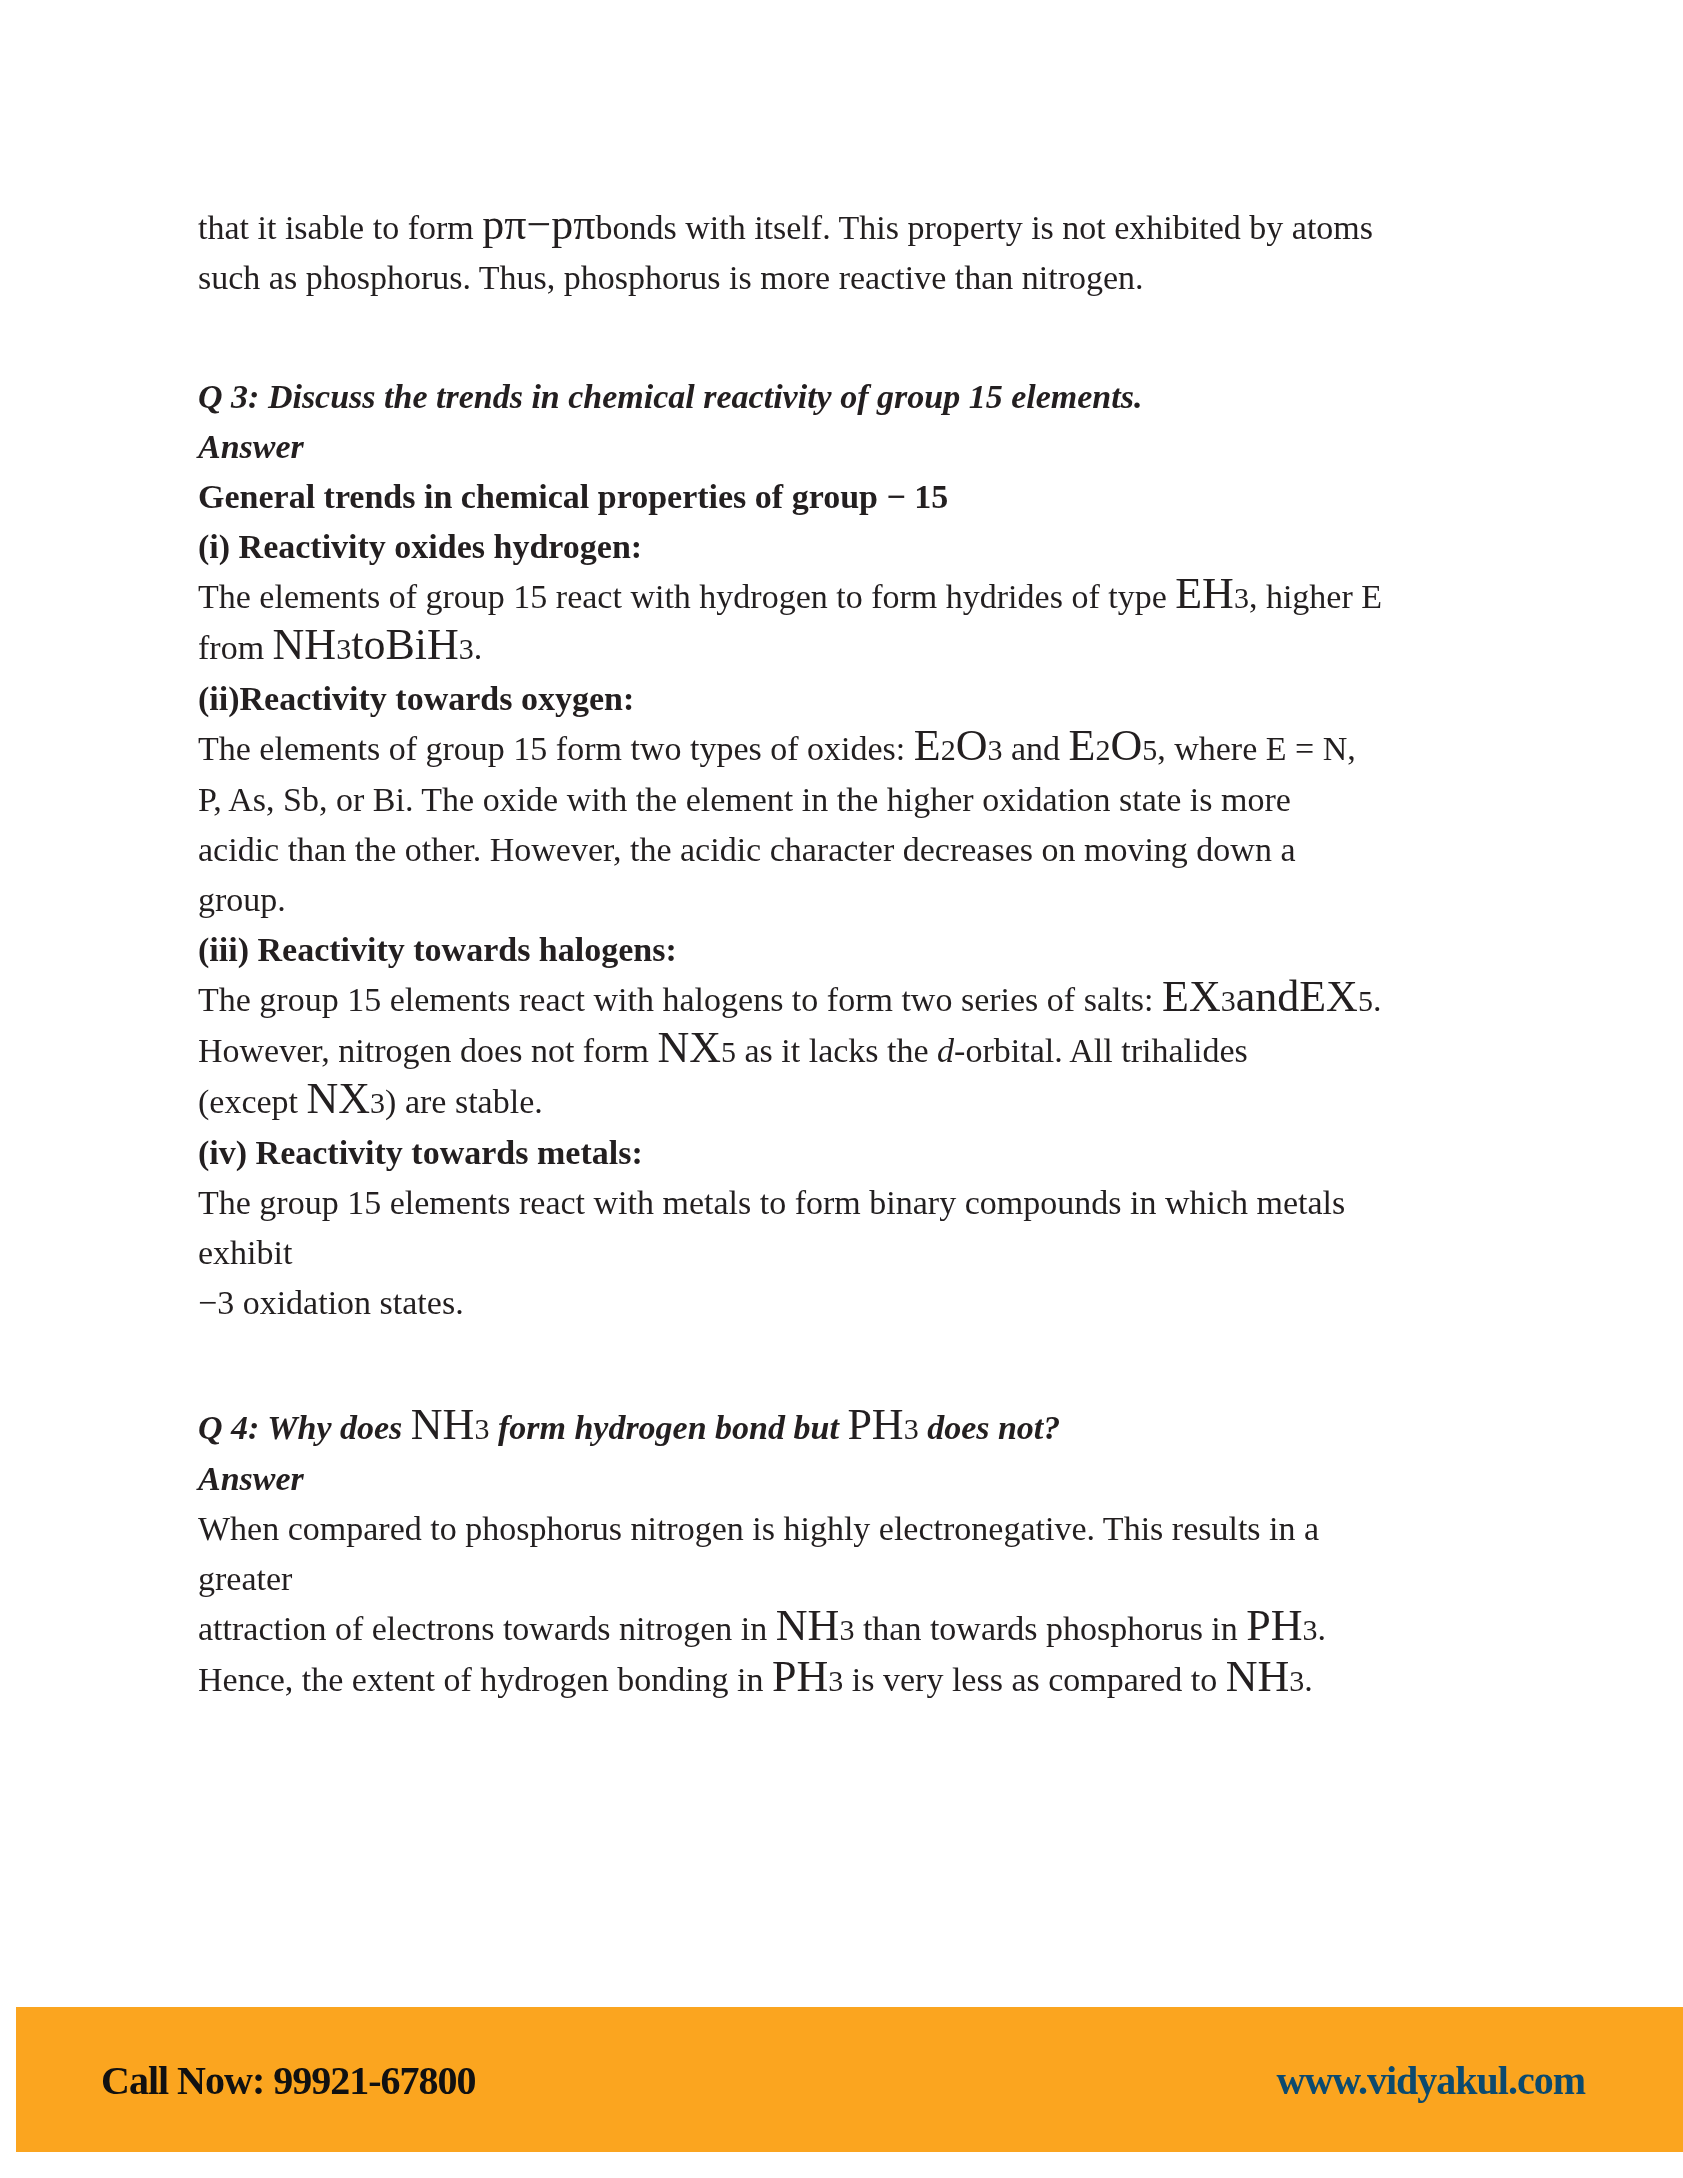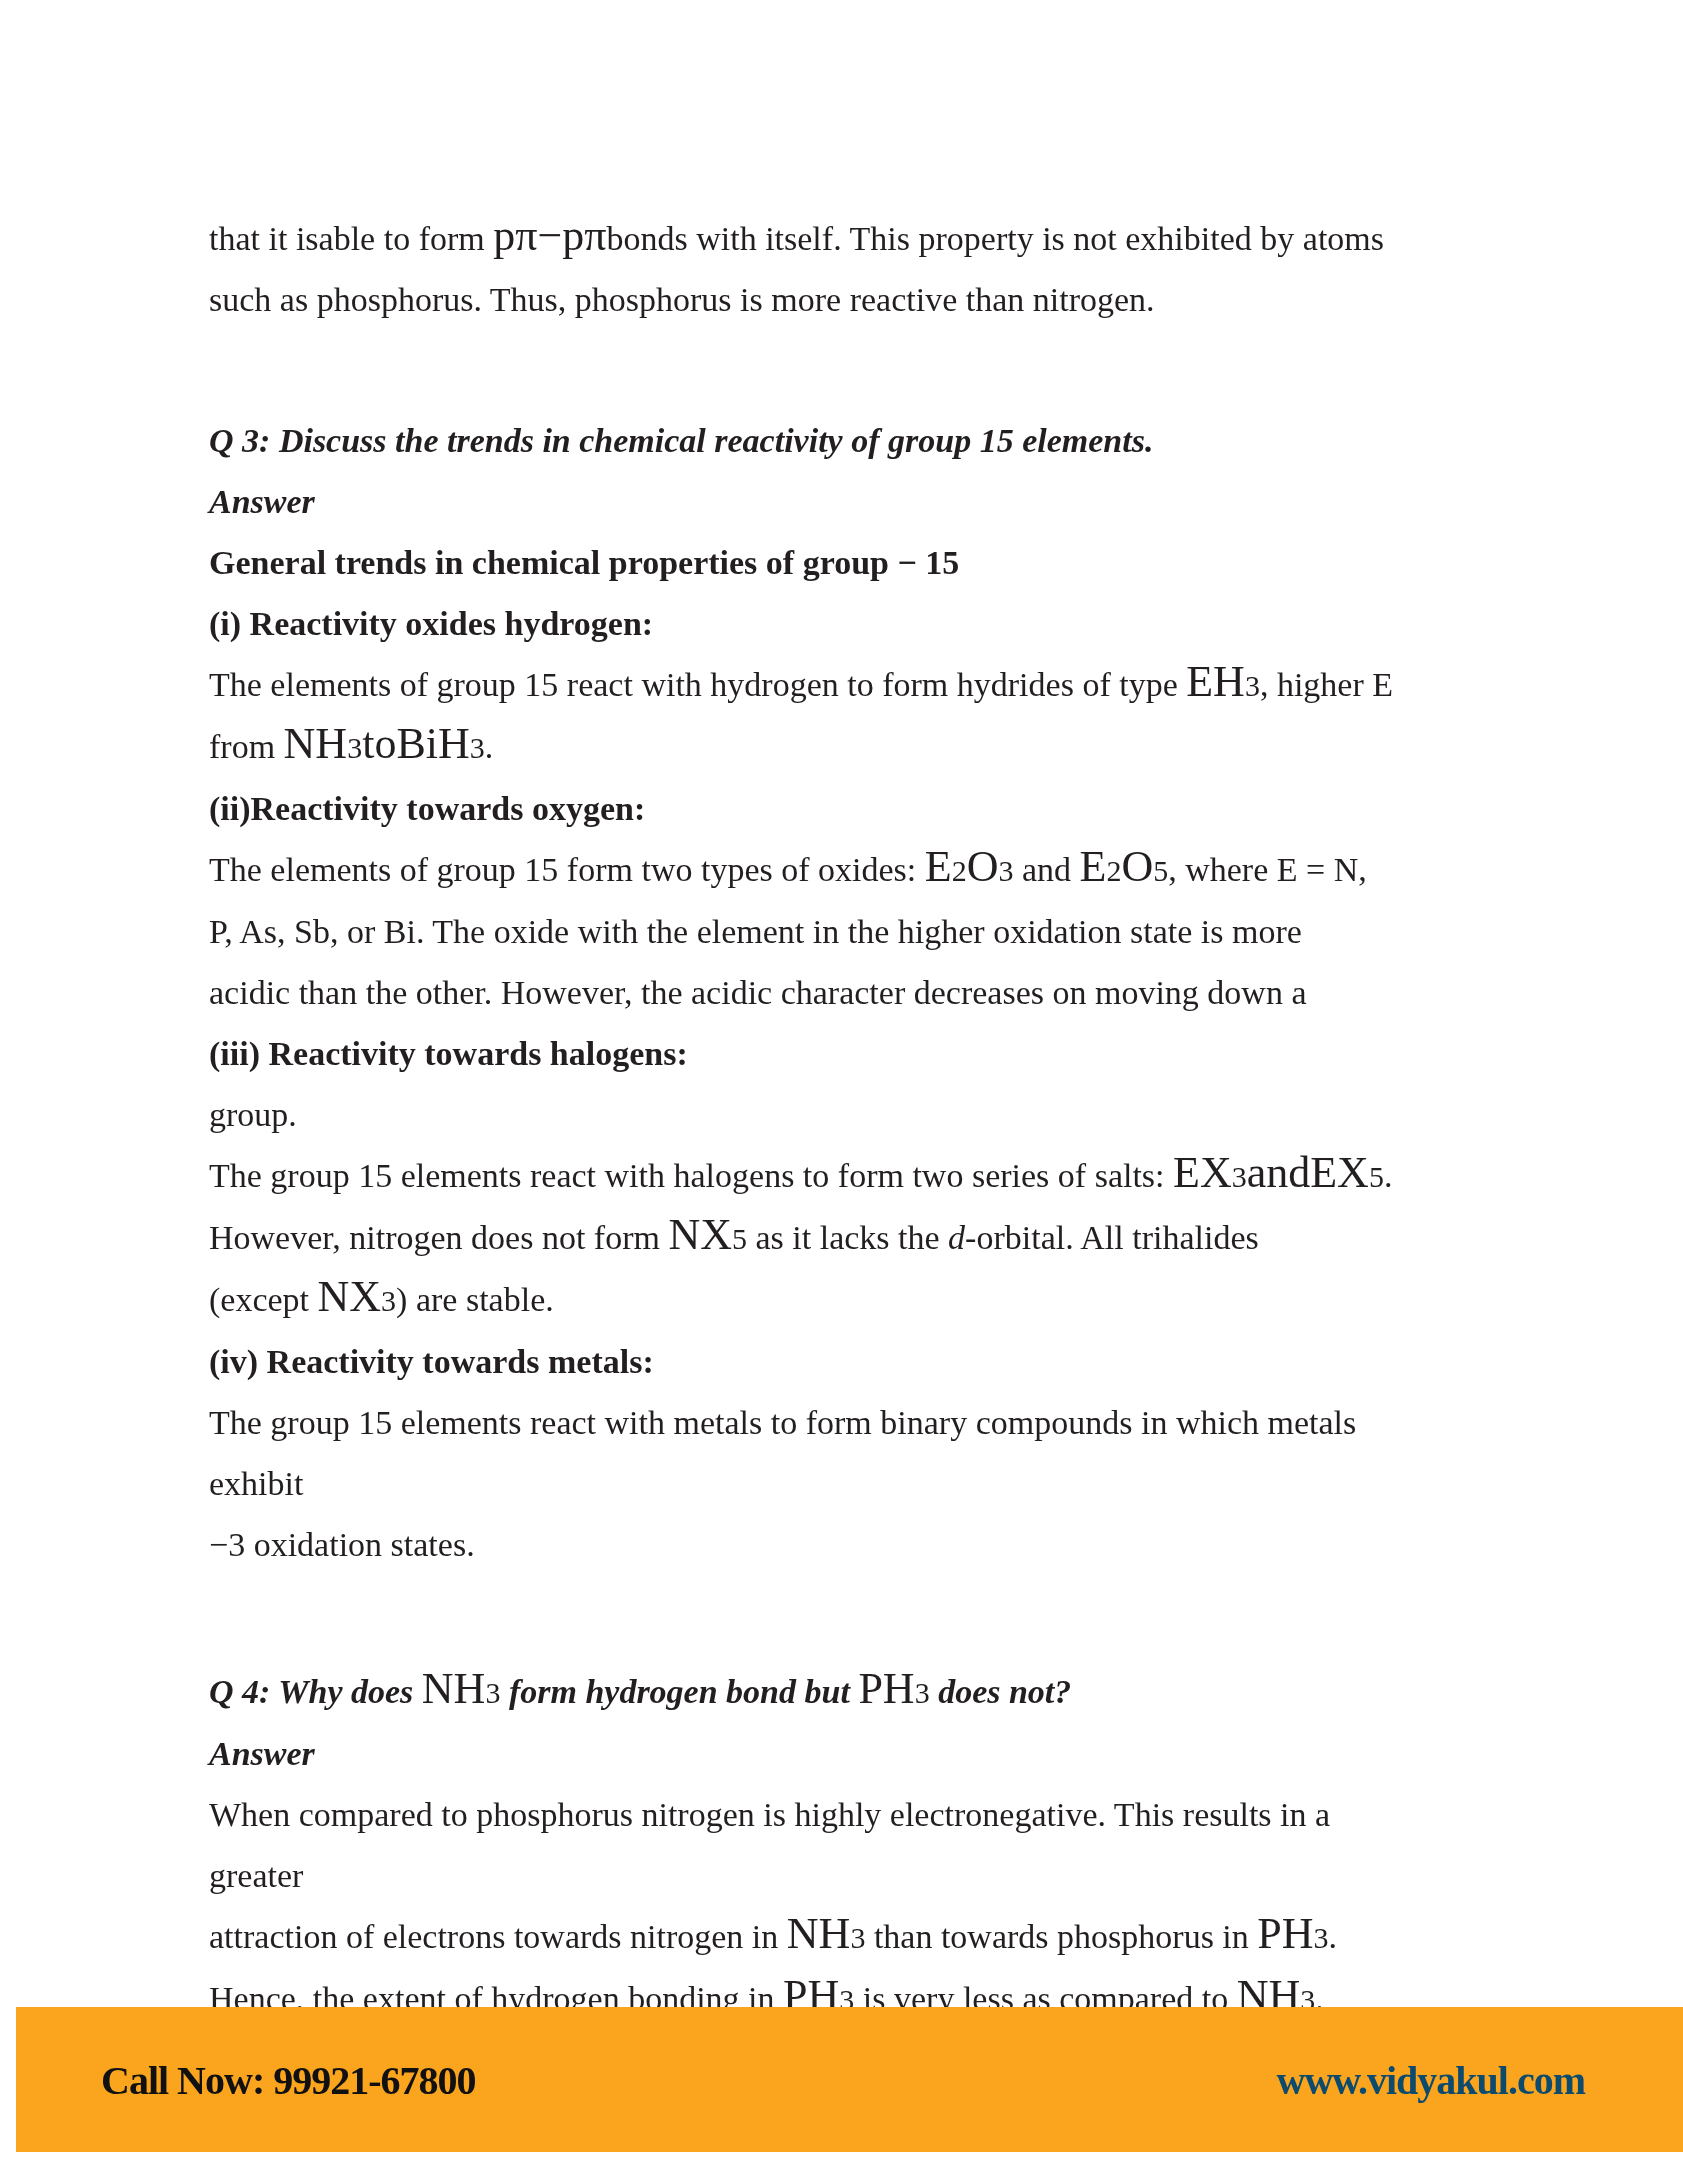--- a/index.html
+++ b/index.html
@@ -1,19 +1,19 @@
 <!DOCTYPE html>
 <html><head>
   <meta charset="utf-8">
   <style>
     html, body { margin: 0; padding: 0; background: #ffffff; }
     body { width: 1683px; height: 2178px; position: relative; overflow: hidden;
            font-family: "Liberation Serif", "DejaVu Serif", serif; color: #231f20; }
     .content { position: absolute; left: 198px; top: 203px; width: 1307px; }
-    .line { font-size: 34px; line-height: 50px; white-space: nowrap; margin: 11px; }
+    .line { font-size: 34px; line-height: 50px; white-space: nowrap; margin: 0; }
     .gap { height: 69px; }
     .gap2 { height: 75px; }
     .q { font-weight: bold; font-style: italic; }
     .b { font-weight: bold; }
     .chem { font-size: 44px; line-height: 0; }
     .sub { font-size: 30px; }
     .it { font-style: italic; }
     .footer { position: absolute; left: 0; top: 2007px; width: 1683px; height: 145px;
               background: #FBA51F; margin-left: 16px; }
     .footer-left { position: absolute; left: 85px; top: 50px; font-size: 40px; font-weight: bold;
@@ -35,23 +35,23 @@
   <p class="line b">General trends in chemical properties of group − 15</p>
 
   <p class="line b">(i) Reactivity oxides hydrogen:</p>
   <p class="line"><span>The elements of group 15 react with hydrogen to form hydrides of type </span><span class="chem">EH</span><span class="sub">3</span><span>, higher E</span></p>
   <p class="line"><span>from </span><span class="chem">NH</span><span class="sub">3</span><span class="chem">toBiH</span><span class="sub">3</span><span>.</span></p>
 
   <p class="line b">(ii)Reactivity towards oxygen:</p>
   <p class="line"><span>The elements of group 15 form two types of oxides: </span><span class="chem">E</span><span class="sub">2</span><span class="chem">O</span><span class="sub">3</span><span> and </span><span class="chem">E</span><span class="sub">2</span><span class="chem">O</span><span class="sub">5</span><span>, where E = N,</span></p>
   <p class="line">P, As, Sb, or Bi. The oxide with the element in the higher oxidation state is more</p>
   <p class="line">acidic than the other. However, the acidic character decreases on moving down a</p>
+  <p class="line">group.</p>
+
   <p class="line b">(iii) Reactivity towards halogens:</p>
-
-  <p class="line">group.</p>
   <p class="line"><span>The group 15 elements react with halogens to form two series of salts: </span><span class="chem">EX</span><span class="sub">3</span><span class="chem">andEX</span><span class="sub">5</span><span>.</span></p>
   <p class="line"><span>However, nitrogen does not form </span><span class="chem">NX</span><span class="sub">5</span><span> as it lacks the </span><span class="it">d</span><span>-orbital. All trihalides</span></p>
   <p class="line"><span>(except </span><span class="chem">NX</span><span class="sub">3</span><span>) are stable.</span></p>
 
   <p class="line b">(iv) Reactivity towards metals:</p>
   <p class="line">The group 15 elements react with metals to form binary compounds in which metals</p>
   <p class="line">exhibit</p>
   <p class="line">−3 oxidation states.</p>
 
   <div class="gap2"></div>

